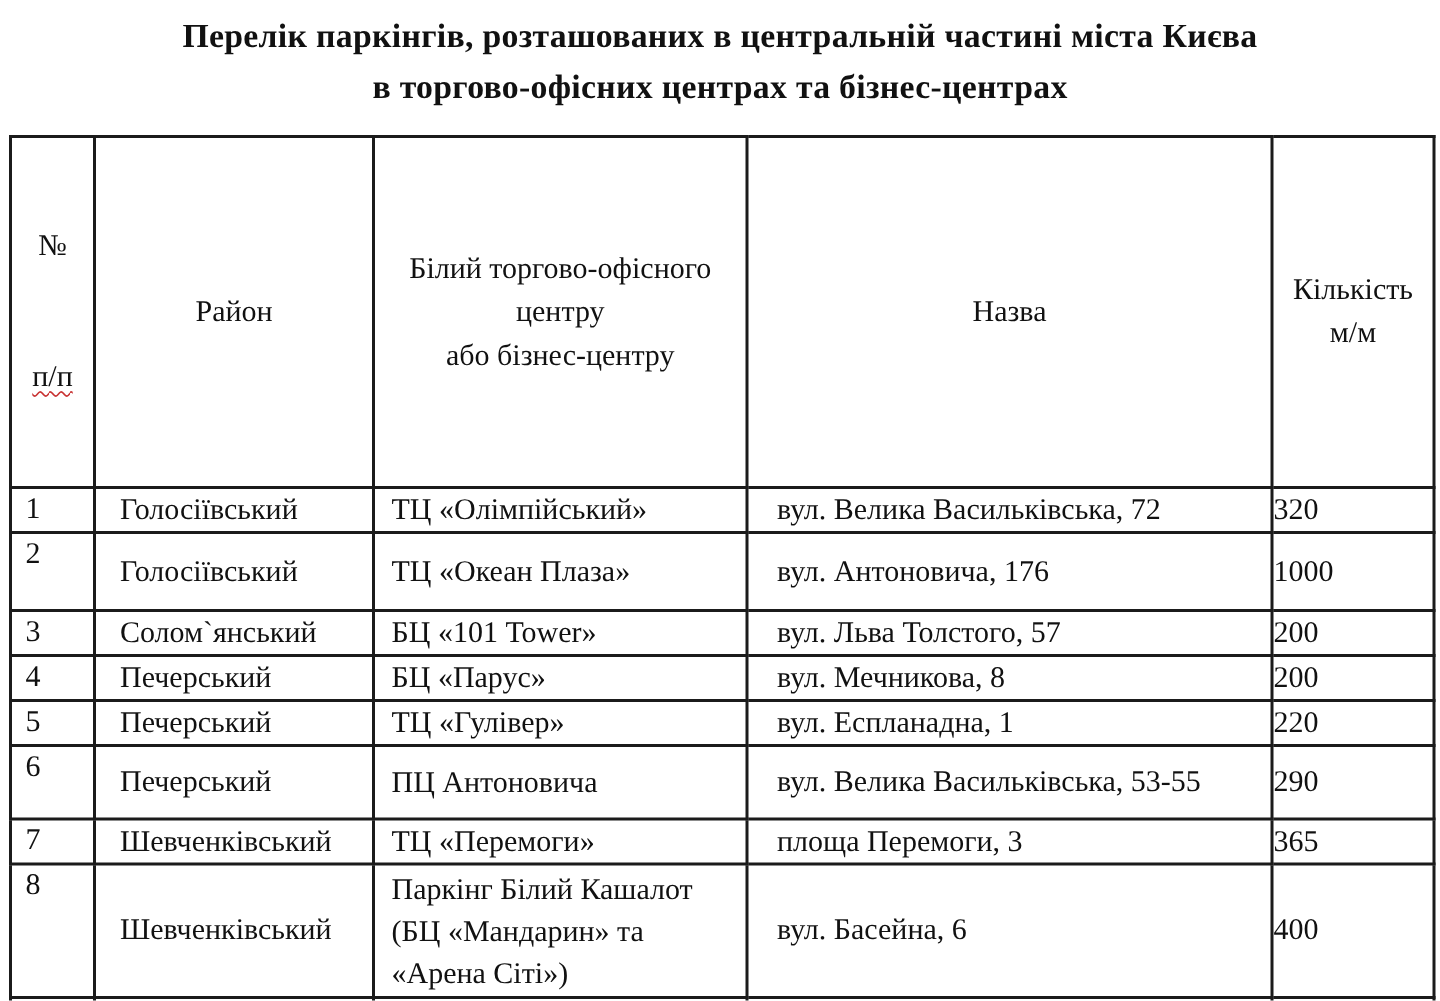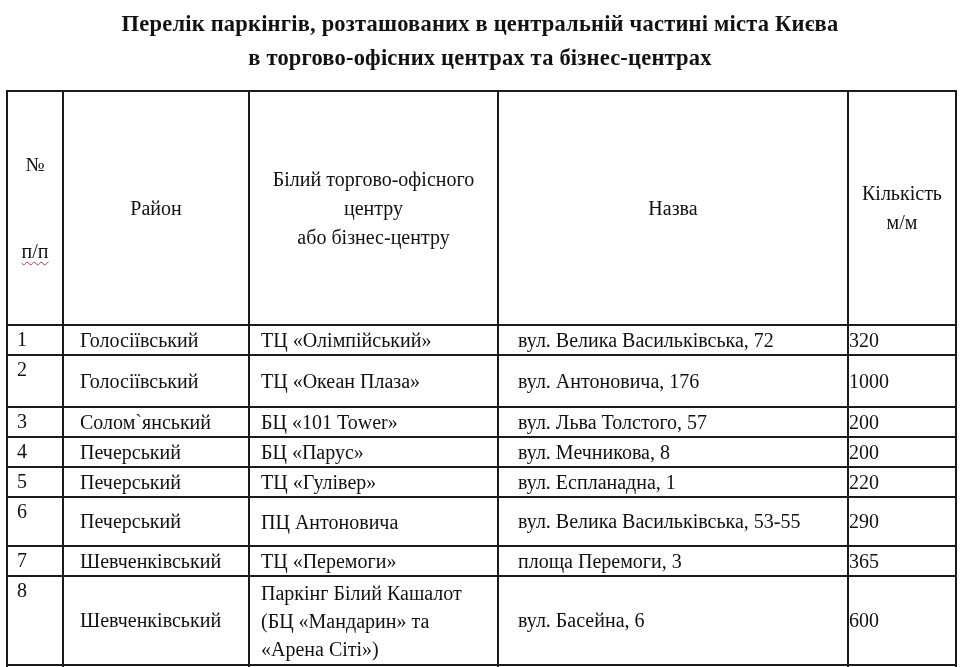--- a/index.html
+++ b/index.html
@@ -148,21 +148,21 @@
         <td class="cell-address">площа Перемоги, 3</td>
         <td class="cell-qty">365</td>
       </tr>
       <tr style="height:89px">
         <td class="cell-num">8</td>
         <td class="cell-district">Шевченківський</td>
         <td class="cell-name">Паркінг Білий Кашалот
 (БЦ «Мандарин» та
 «Арена Сіті»)</td>
         <td class="cell-address">вул. Басейна, 6</td>
-        <td class="cell-qty">600</td>
+        <td class="cell-qty">400</td>
       </tr>
       <tr style="height:46px">
         <td class="cell-num">9</td>
         <td class="cell-district">Шевченківський</td>
         <td class="cell-name">ЧП «Марченко»</td>
         <td class="cell-address">вул. Володимирська, 49а</td>
         <td class="cell-qty">200</td>
       </tr>
 
     </tbody>

